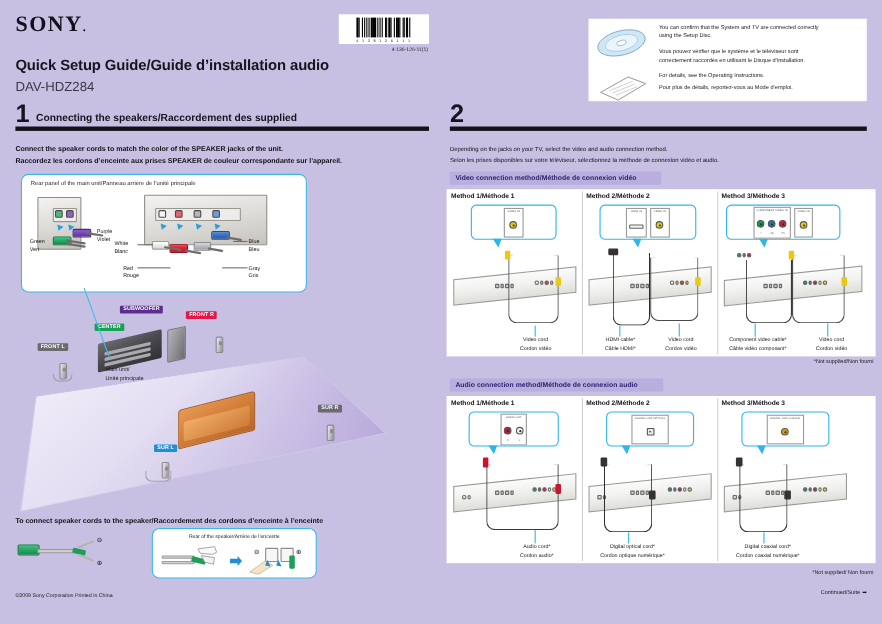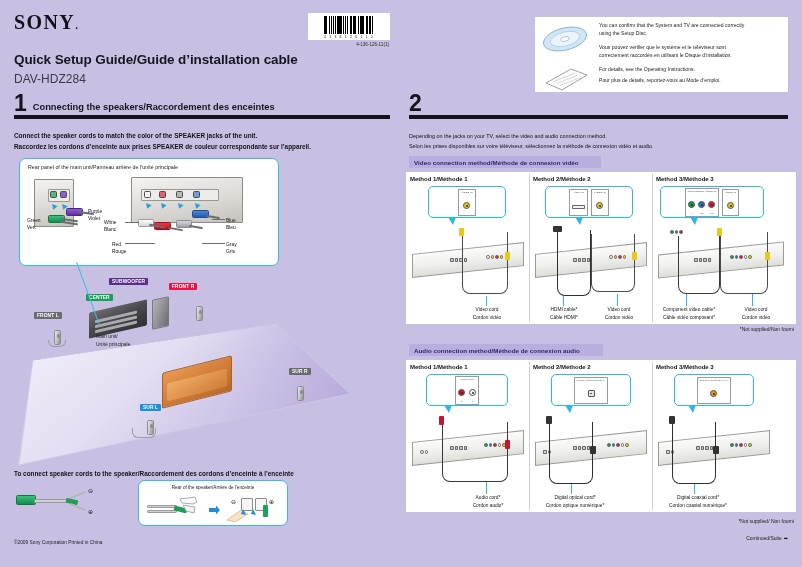--- a/index.html
+++ b/index.html
@@ -287,26 +287,26 @@
       <div class="gap"></div>
       <p>Vous pouvez vérifier que le système et le téléviseur sont</p>
       <p>correctement raccordés en utilisant le Disque d’installation.</p>
       <div class="gap"></div>
       <p>For details, see the Operating Instructions.</p>
       <div style="height:3px"></div>
       <p>Pour plus de détails, reportez-vous au Mode d’emploi.</p>
     </div>
   </div>
 
-  <div class="title-main">Quick Setup Guide/Guide d’installation cable</div>
+  <div class="title-main">Quick Setup Guide/Guide d’installation audio</div>
   <div class="title-model">DAV-HDZ284</div>
 
   <div class="step" id="step1">
     <span class="step-num">1</span>
-    <span class="step-label">Connecting the speakers/Raccordement des enceintes</span>
+    <span class="step-label">Connecting the speakers/Raccordement des supplied</span>
     <div class="step-rule"></div>
   </div>
 
   <div class="step" id="step2">
     <span class="step-num">2</span>
     <div class="step-rule"></div>
   </div>
 
   <div class="lead" id="lead1">
     <div>Connect the speaker cords to match the color of the SPEAKER jacks of the unit.</div>

